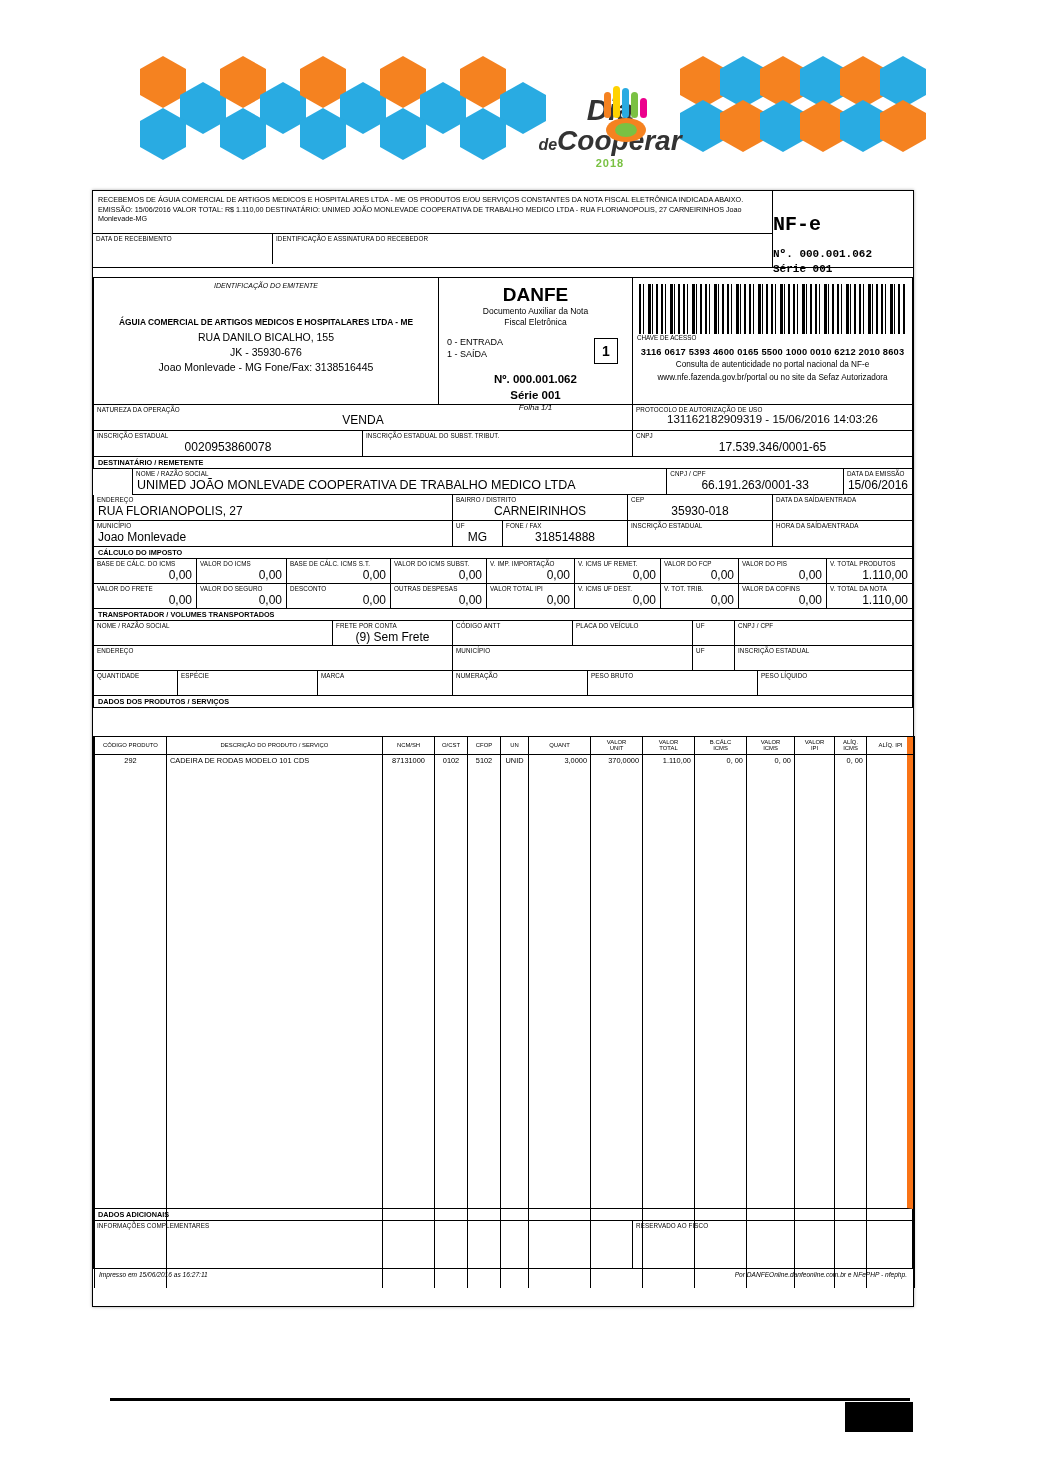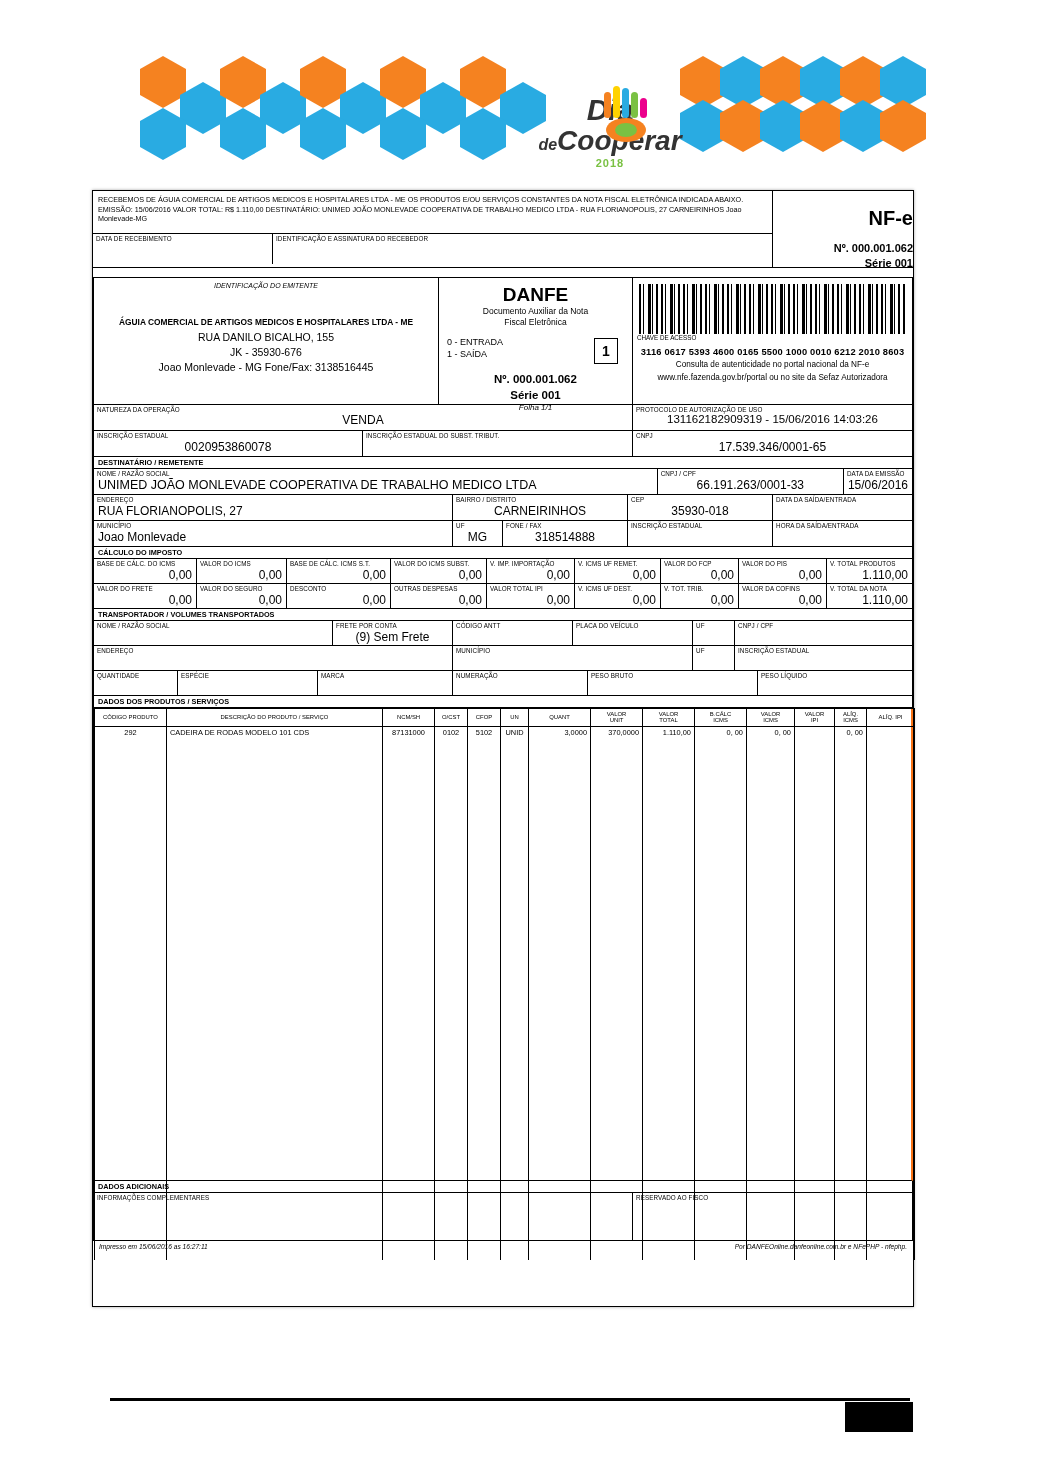--- a/index.html
+++ b/index.html
@@ -23,21 +23,21 @@
   .val-c{text-align:center;}
   .val-r{text-align:right;}
   .row{display:flex;}
 
   
   .receb{height:76px;border-bottom:1px solid #000;display:flex;}
   .receb-left{width:680px;border-right:1px solid #000;box-sizing:border-box;}
   .receb-text{font-size:7.2px;line-height:1.35;padding:4px 5px 0 5px;}
   .receb-sub{display:flex;border-top:1px solid #000;height:30px;margin-top:9px;}
   .receb-sub>div{box-sizing:border-box;}
-  .nfe-box{flex:1;text-align:right;padding-top:16px;}
+  .nfe-box{flex:1;text-align:left;padding-top:22px;font-family:Liberation Mono, monospace;}
   .nfe-title{font-size:20px;font-weight:bold;}
   .nfe-num{font-size:11px;font-weight:bold;margin-top:11px;line-height:1.35;}
 
   .sep{height:9px;background:#fff;}
 
   
   .emit{display:flex;height:128px;}
   .emit-a{width:345px;border:1px solid #000;border-right:0;box-sizing:border-box;text-align:center;}
   .emit-b{width:195px;border:1px solid #000;box-sizing:border-box;text-align:center;}
   .emit-c{flex:1;border:1px solid #000;border-left:0;box-sizing:border-box;text-align:center;}
@@ -56,21 +56,21 @@
   .consulta{font-size:8.2px;line-height:1.4;margin-top:2px;}
 
   .cell{border:1px solid #000;border-top:0;box-sizing:border-box;}
   .nb-l{border-left:0;}
   .secthdr{font-size:7.3px;font-weight:bold;padding:1px 4px;border:1px solid #000;border-top:0;box-sizing:border-box;}
 
   
   table.prod{border-collapse:collapse;width:100%;table-layout:fixed;}
   table.prod th{border:1px solid #000;font-size:5.9px;font-weight:normal;line-height:1.1;padding:2px 1px;vertical-align:middle;}
   table.prod td{border-left:1px solid #000;border-right:1px solid #000;font-size:7.4px;padding:1px 3px;height:11px;vertical-align:top;}
-  .prod-wrap{height:473px;border-left:1px solid #000;border-right:2px solid #f97316;border-bottom:1px solid #000;box-sizing:border-box;}
+  .prod-wrap{height:473px;border-left:1px solid #000;border-right:6px solid #f97316;border-bottom:1px solid #000;box-sizing:border-box;margin-top:28px;}
 
   .foot-note{font-size:6.6px;font-style:italic;padding:2px 6px;display:flex;justify-content:space-between;}
   .bottom-line{position:absolute;left:110px;top:1398px;width:800px;height:0;border-top:3px solid #000;}
   .black-box{position:absolute;left:845px;top:1402px;width:68px;height:30px;background:#000;}
 </style>
 </head>
 <body>
 
 <div class="logo-band">
   <div class="hexrow" id="hexrow">
@@ -196,21 +196,21 @@
       <div class="val val-c"></div>
     </div>
     <div class="cell nb-l" style="flex:1;height:26px;">
       <div class="lbl">CNPJ</div>
       <div class="val val-c">17.539.346/0001-65</div>
     </div>
   </div>
 
   <div class="secthdr">DESTINATÁRIO / REMETENTE</div>
   <div class="row">
-    <div class="cell" style="width:576px;height:26px;">
+    <div class="cell" style="width:576px;height:26px;margin-left:39px;">
       <div class="lbl">NOME / RAZÃO SOCIAL</div>
       <div class="val" style="font-size:12.5px">UNIMED JOÃO MONLEVADE COOPERATIVA DE TRABALHO MEDICO LTDA</div>
     </div>
     <div class="cell nb-l" style="width:190px;height:26px;">
       <div class="lbl">CNPJ / CPF</div>
       <div class="val val-c">66.191.263/0001-33</div>
     </div>
     <div class="cell nb-l" style="flex:1;height:26px;">
       <div class="lbl">DATA DA EMISSÃO</div>
       <div class="val val-c">15/06/2016</div>

